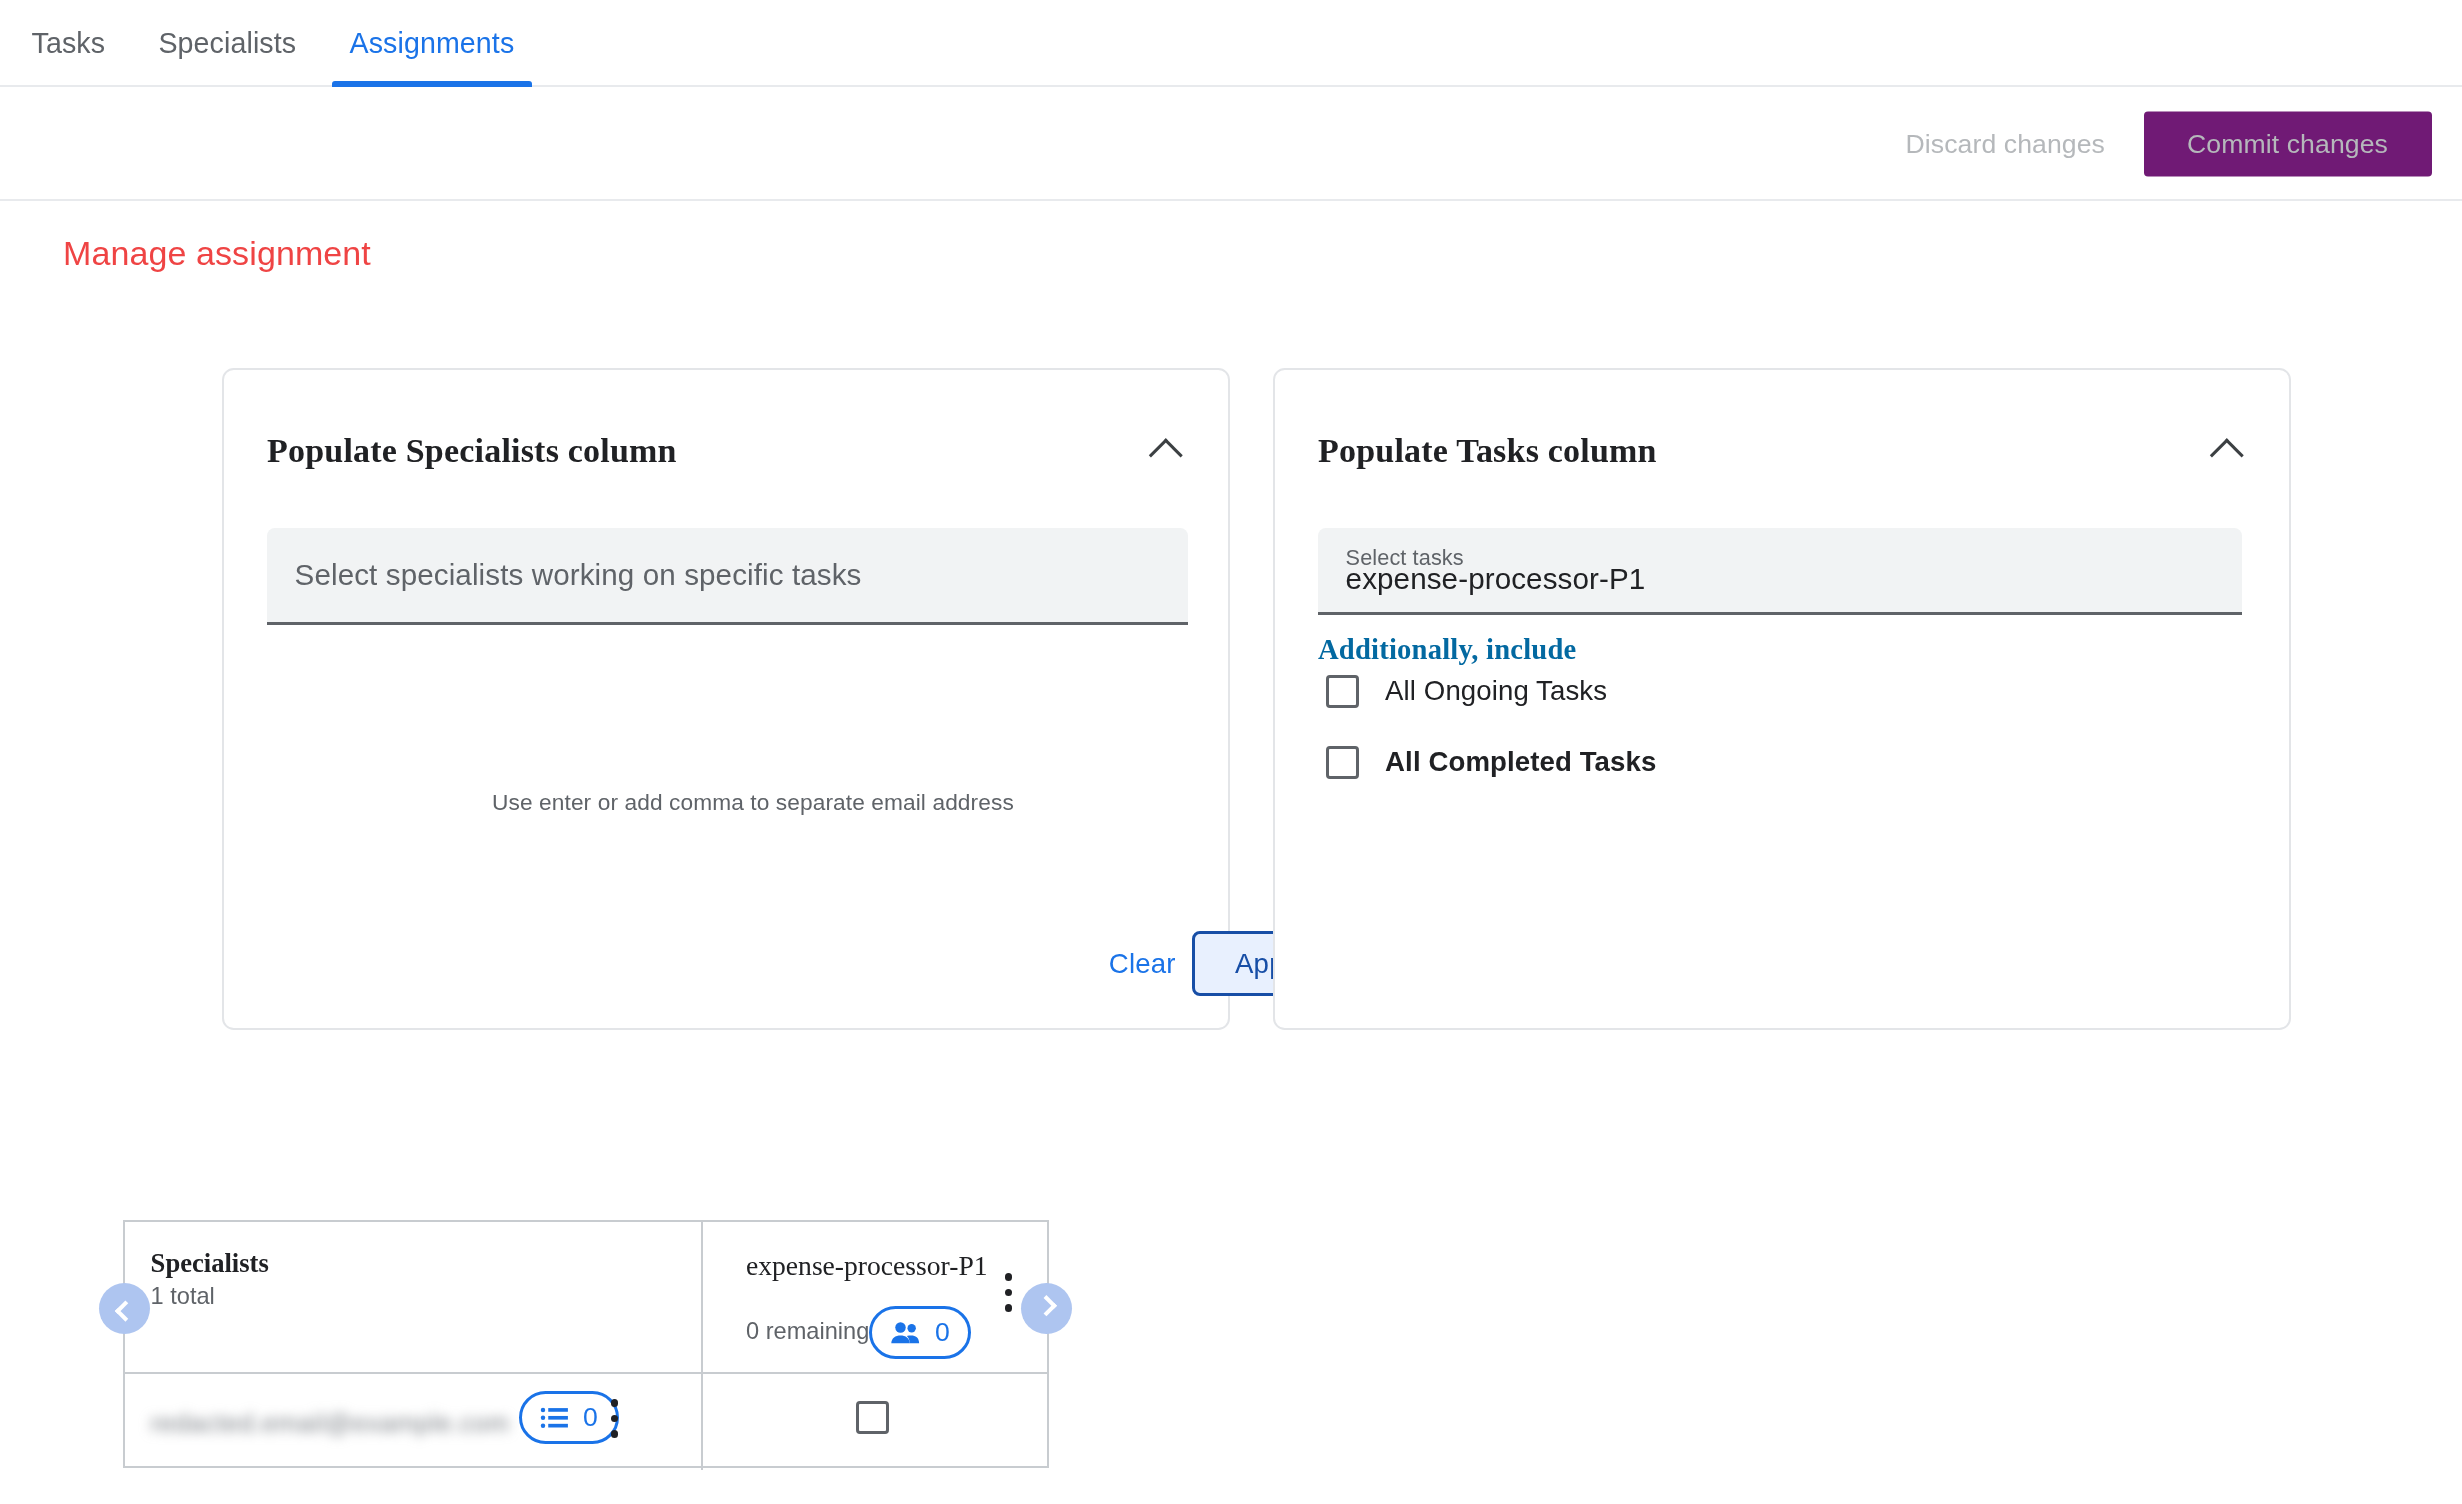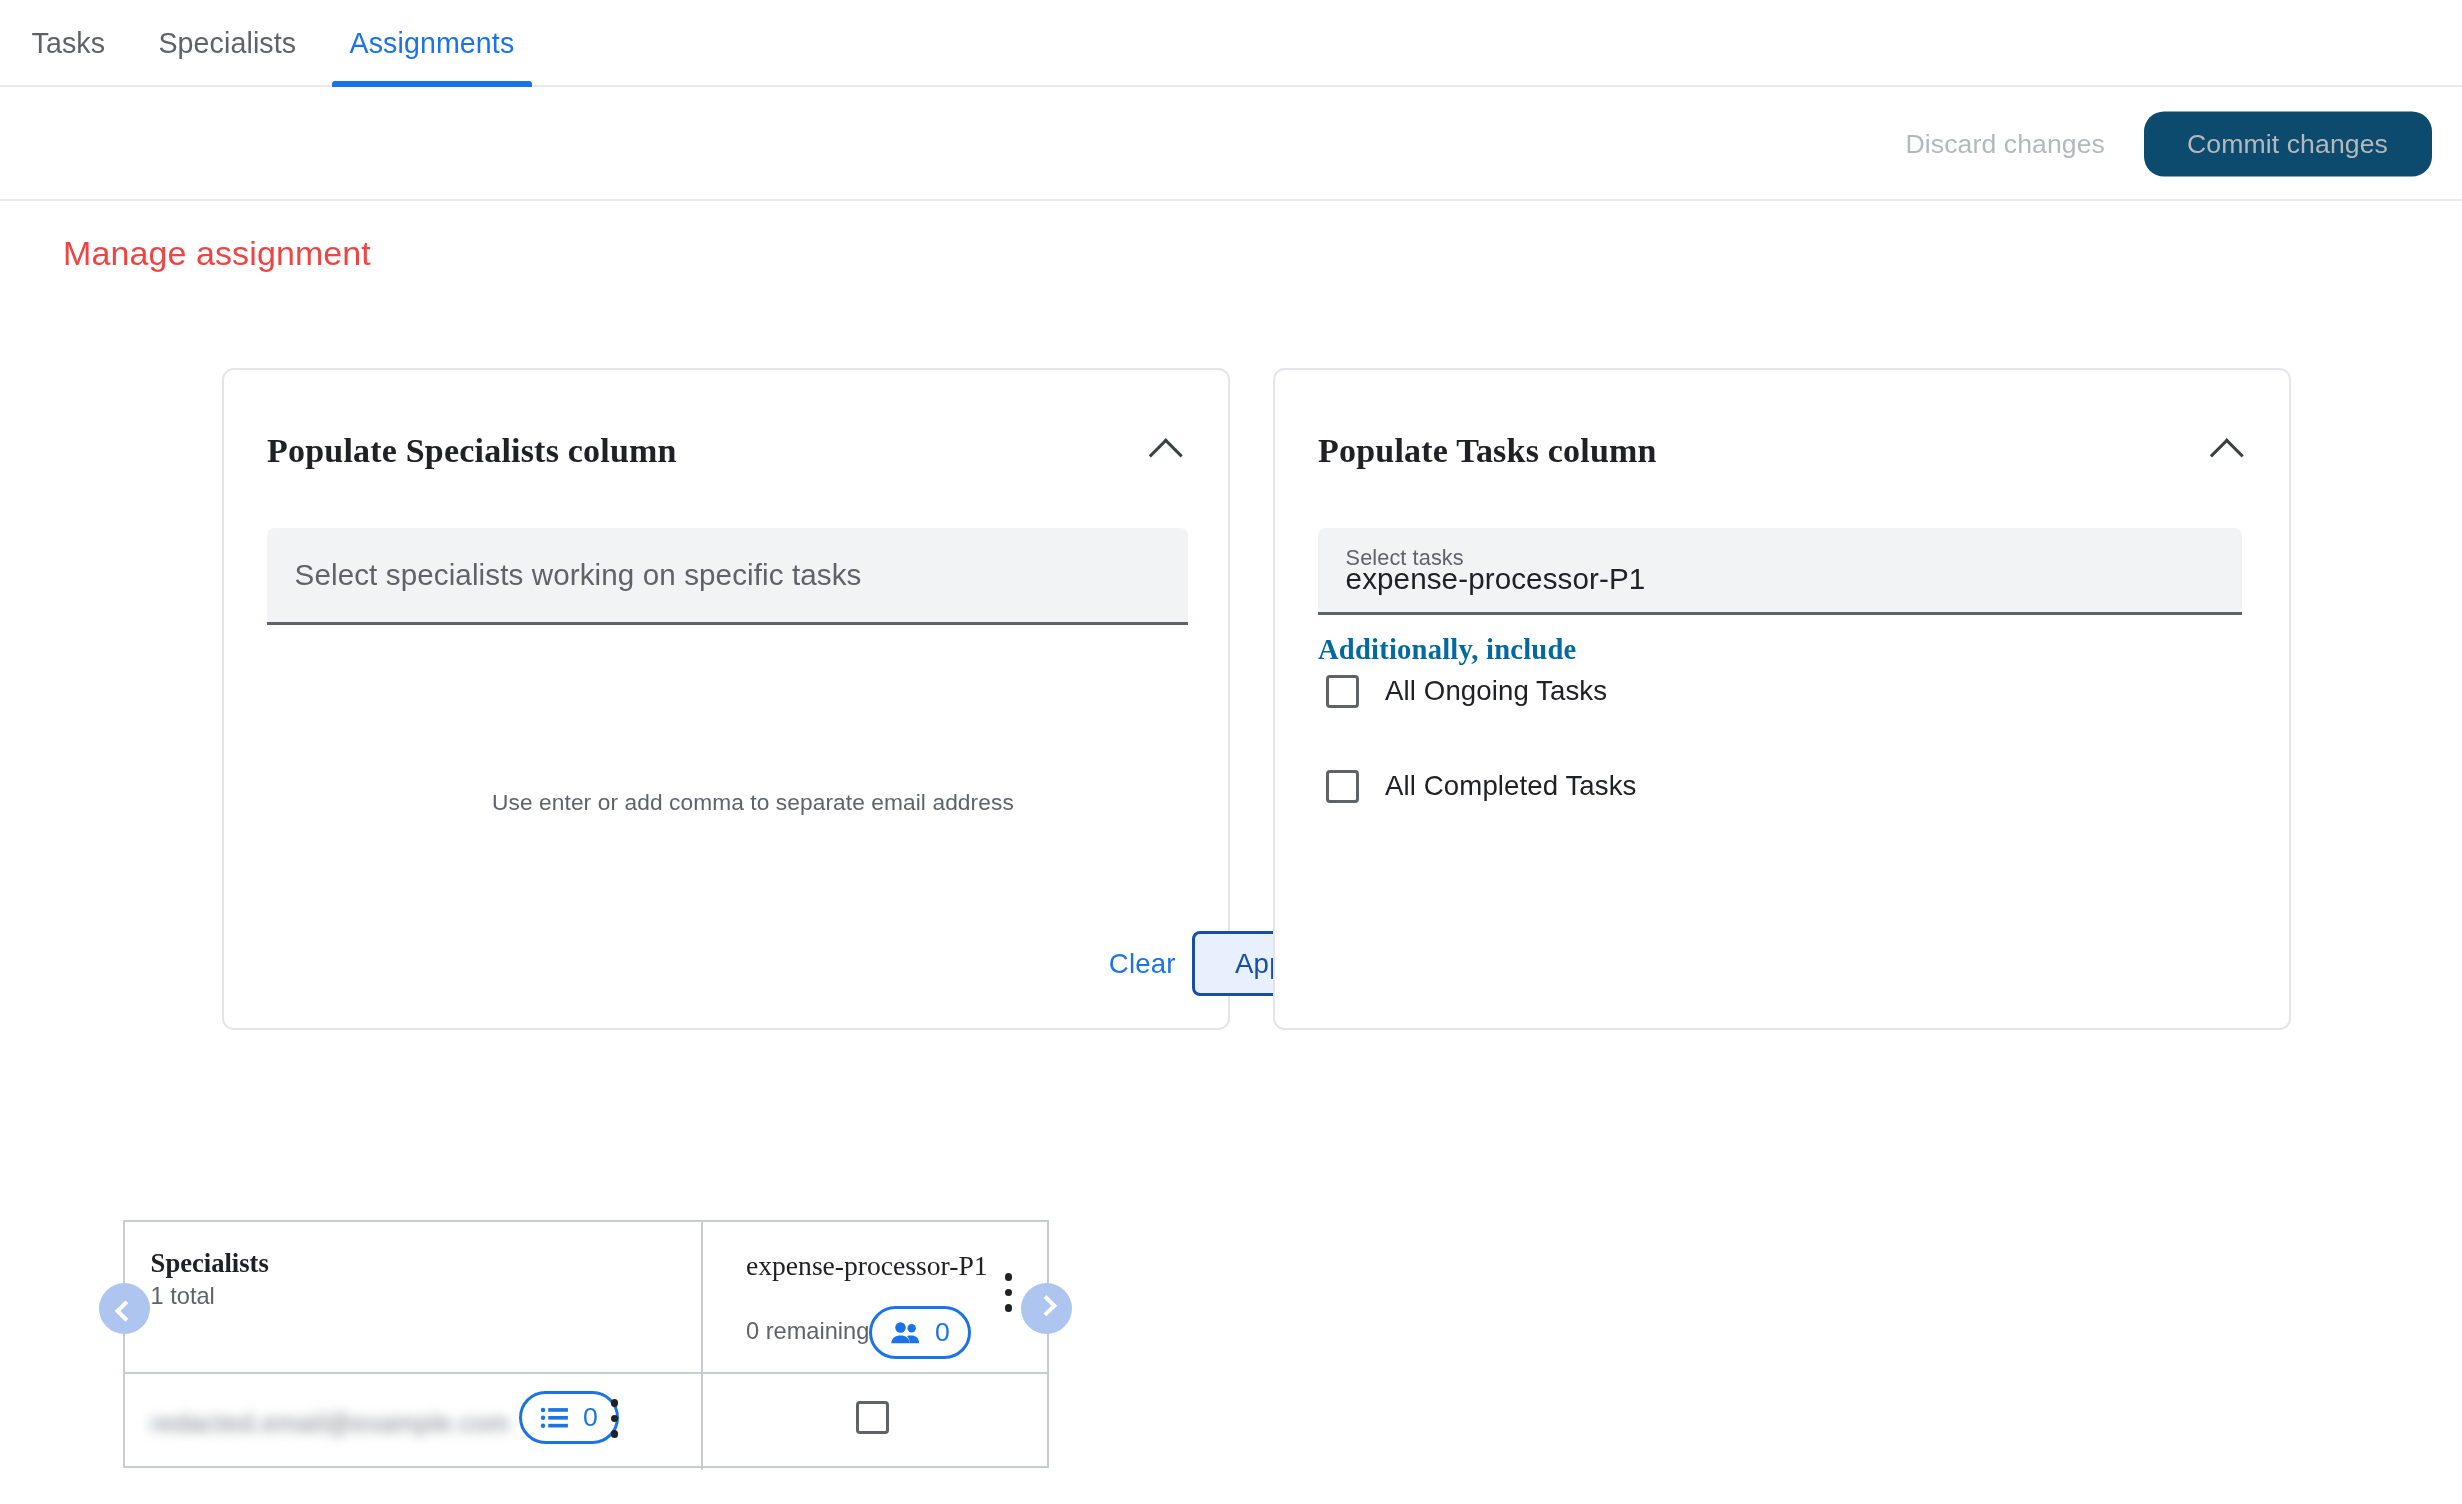--- a/index.html
+++ b/index.html
@@ -38,22 +38,22 @@
     padding-left: 32px;
   }
   .discard-btn {
     position: absolute; right: 358px; top: 50%; transform: translateY(-50%);
     font-size: 26.6px; color: #b5b8bb; background: none; border: none;
     font-family: "Liberation Sans", sans-serif; cursor: default;
     letter-spacing: 0.1px; white-space: nowrap;
   }
   .commit-btn {
     position: absolute; right: 31.5px; top: 50%; transform: translateY(-50%);
-    width: 288px; height: 65px; border: none; border-radius: 20px;
-    background: #0c4a6e; color: #b5b8bb; font-size: 26.6px;
+    width: 288px; height: 65px; border: none; border-radius: 4px;
+    background: #701a75; color: #b5b8bb; font-size: 26.6px;
     font-family: "Liberation Sans", sans-serif; cursor: default;
     letter-spacing: 0.1px;
   }
 
   
   .page-title {
     position: absolute; left: 63px; top: 234px;
     font-size: 34px; color: #ef4444; font-weight: 400; letter-spacing: 0.1px;
   }
 
@@ -249,21 +249,21 @@
     <div class="field-value">expense-processor-P1</div>
   </div>
 
   <div class="sub-head" style="left:43px; top:264px;">Additionally, include</div>
 
   <div class="cb-row" style="left:51px; top:305px;">
     <span class="cb-box"></span>
     <span class="cb-label">All Ongoing Tasks</span>
   </div>
 
-  <div class="cb-row" style="left:51px; top:400px;">
+  <div class="cb-row" style="left:51px; top:376px;font-weight:bold;">
     <span class="cb-box"></span>
     <span class="cb-label">All Completed Tasks</span>
   </div>
 
 </div>
 
 <div class="grid">
   <div class="grid-vline"></div>
   <div class="grid-hline"></div>
 

